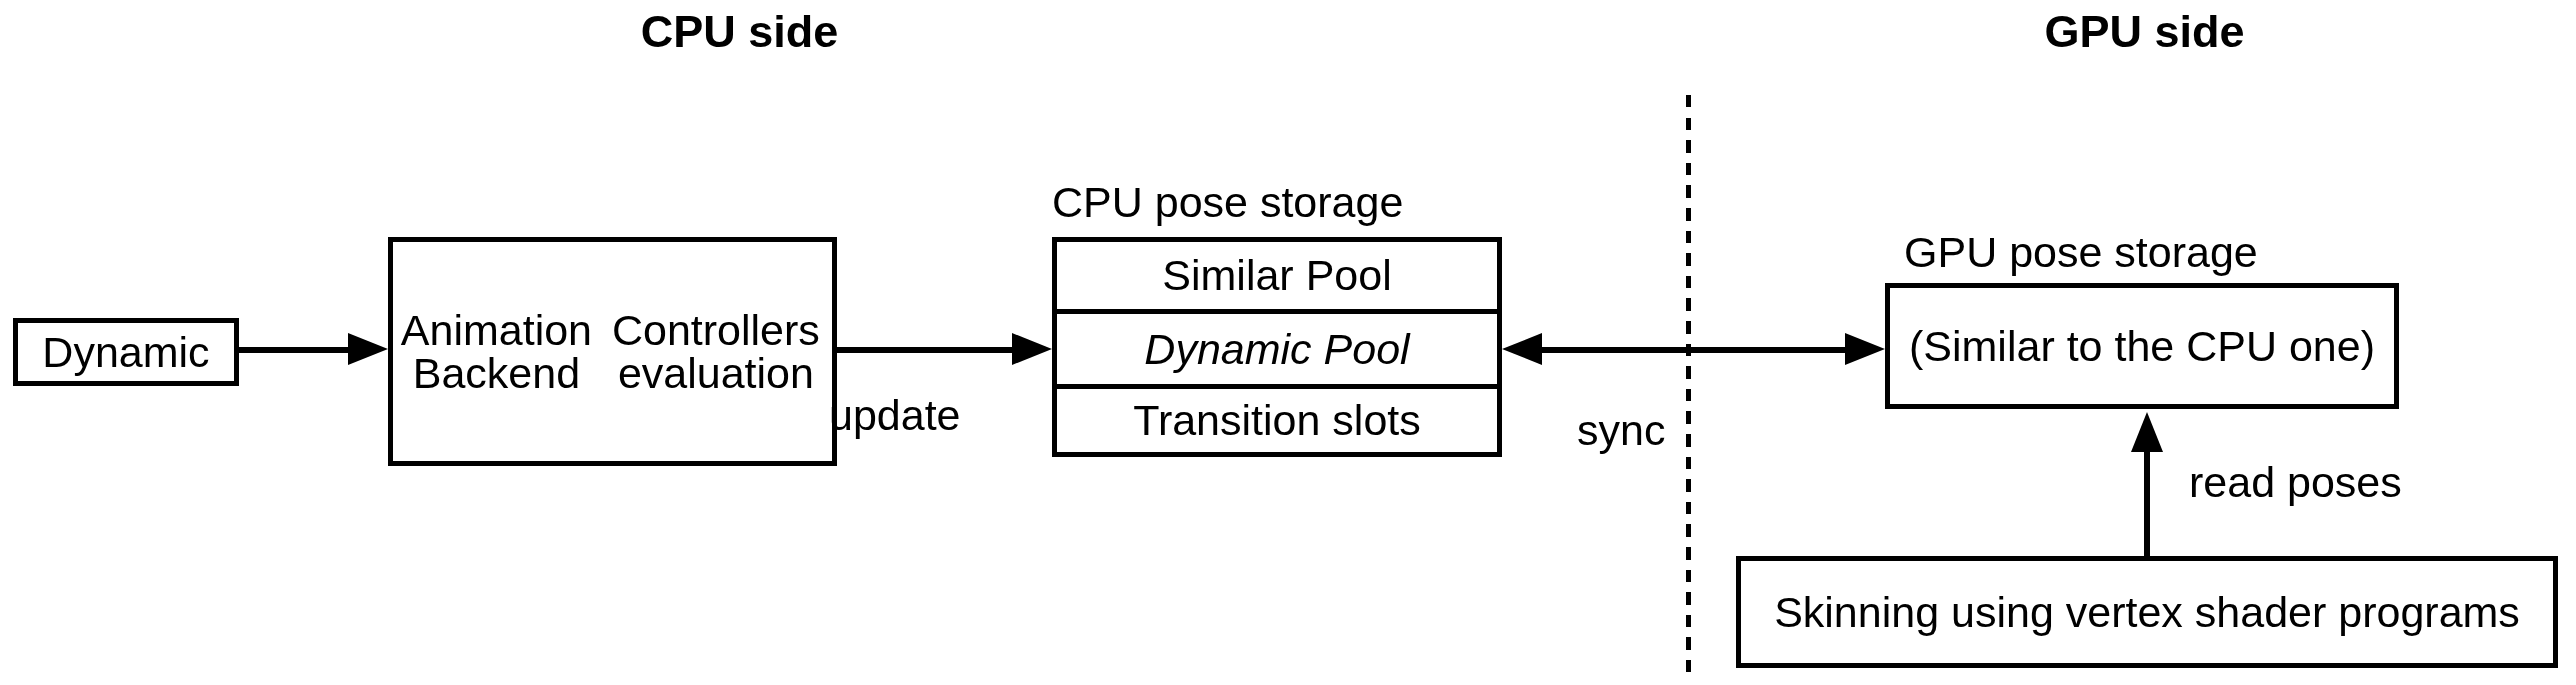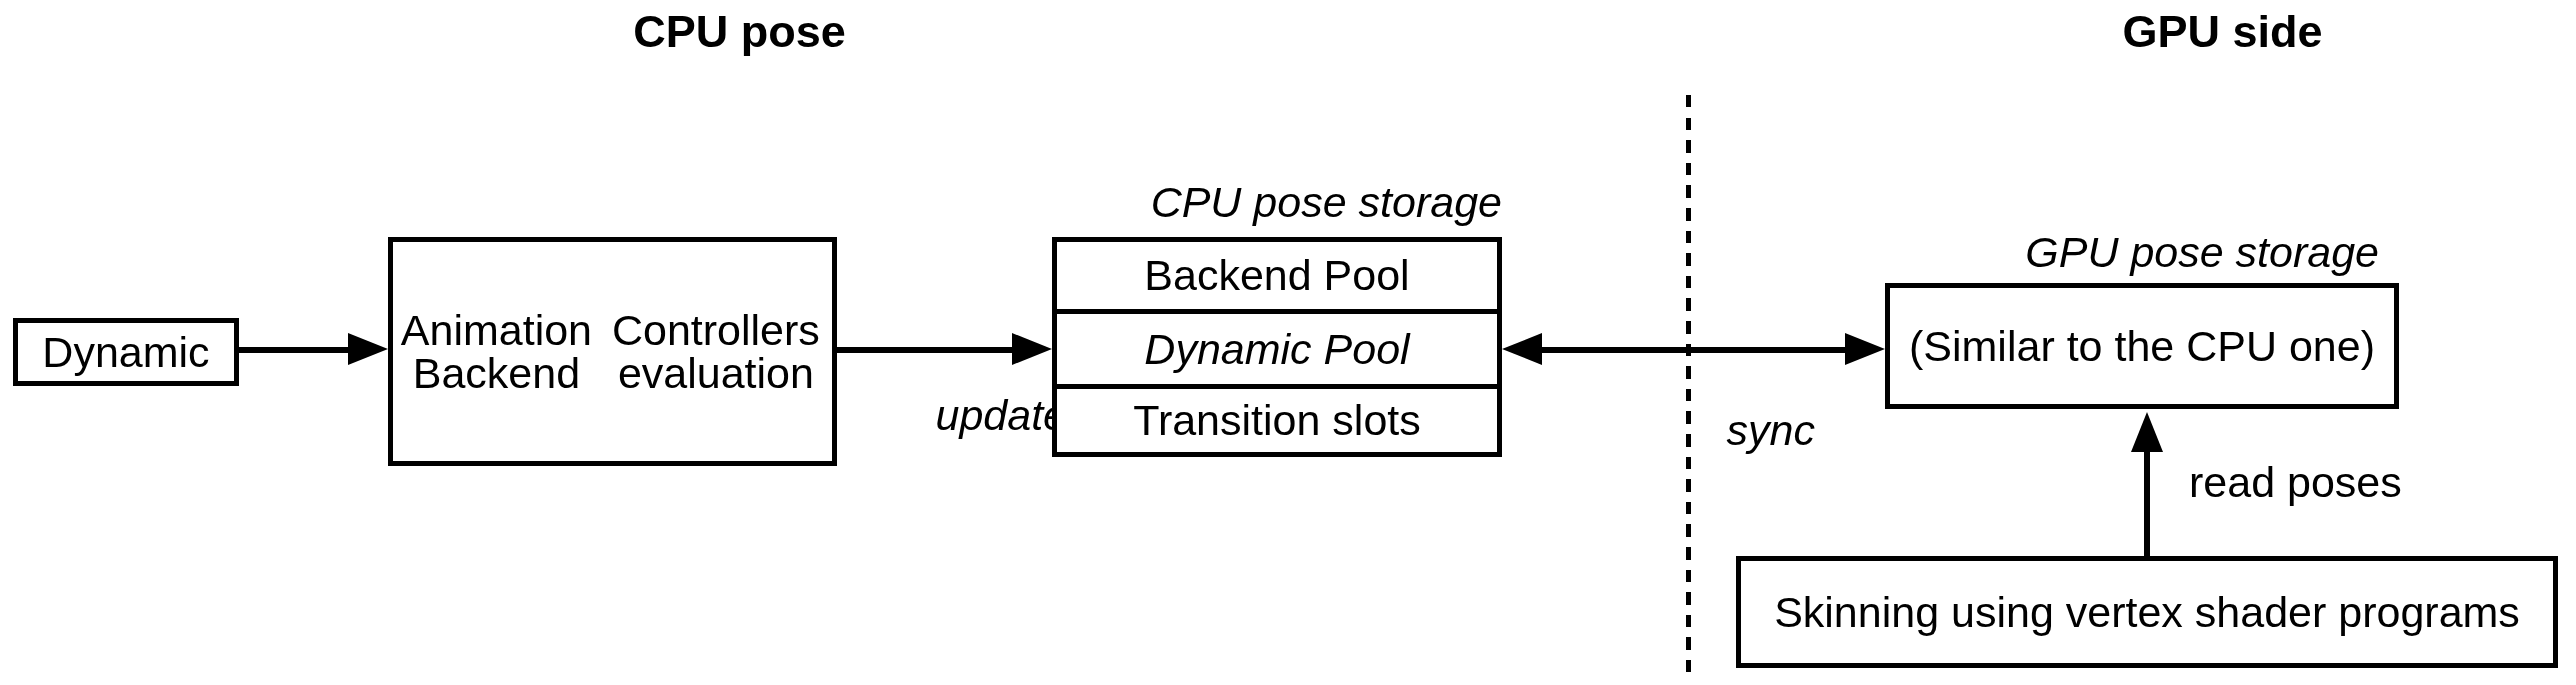--- a/index.html
+++ b/index.html
@@ -20,21 +20,21 @@
     box-sizing:border-box;
     display:flex; align-items:center; justify-content:center;
     font-size:43px; line-height:1;
     text-align:center;
   }
   .label {
     position:absolute;
     font-size:43px; line-height:43px;
     white-space:nowrap;
   }
-  .label.centered { text-align:right;font-style:italic; }
+  .label.centered { text-align:left; }
   .title {
     position:absolute;
     font-size:45px; line-height:45px;
     font-weight:bold;
     text-align:center;
     white-space:nowrap;
   }
 
   
   .hshaft { position:absolute; height:6px; background:var(--fg); }
@@ -70,22 +70,22 @@
   .stack-row.divided { border-bottom:5.3px solid var(--fg); }
 
   
   #backend-box { flex-direction:row; justify-content:space-around; align-items:center; }
 </style>
 </head>
 <body>
 
 <div id="canvas">
 
-  <div class="title" style="left:502px; top:9px; width:475px;">CPU pose</div>
-  <div class="title" style="left:1985px; top:9px; width:475px;">GPU side</div>
+  <div class="title" style="left:502px; top:9px; width:475px;">CPU side</div>
+  <div class="title" style="left:1907px; top:9px; width:475px;">GPU side</div>
 
   <div class="dashed-v" style="left:1686px; top:95px; height:577px;"></div>
 
   <div class="box" style="left:13px; top:318px; width:226px; height:68px;">
     <span>Dynamic</span>
   </div>
 
   <div>
     <div class="hshaft" style="left:239px; top:347px; width:114px;"></div>
     <div class="head-right" style="left:348px; top:333px;"></div>
@@ -98,21 +98,21 @@
 
   <div>
     <div class="hshaft" style="left:837px; top:347px; width:178px;"></div>
     <div class="head-right" style="left:1012px; top:333px;"></div>
   </div>
   <div class="label centered" style="left:829px; top:394px; width:238px;">update</div>
 
   <div class="label centered" style="left:1052px; top:181px; width:450px;">CPU pose storage</div>
   <div class="box" id="stack" style="left:1052px; top:237px; width:450px; height:220px;">
     <div class="stack-row divided" style="height:72px;">
-      <span>Backend Pool</span>
+      <span>Similar Pool</span>
     </div>
     <div class="stack-row divided" style="height:75px;font-style:italic;">
       <span>Dynamic Pool</span>
     </div>
     <div class="stack-row" style="height:62px;">
       <span>Transition slots</span>
     </div>
   </div>
 
   <div>

